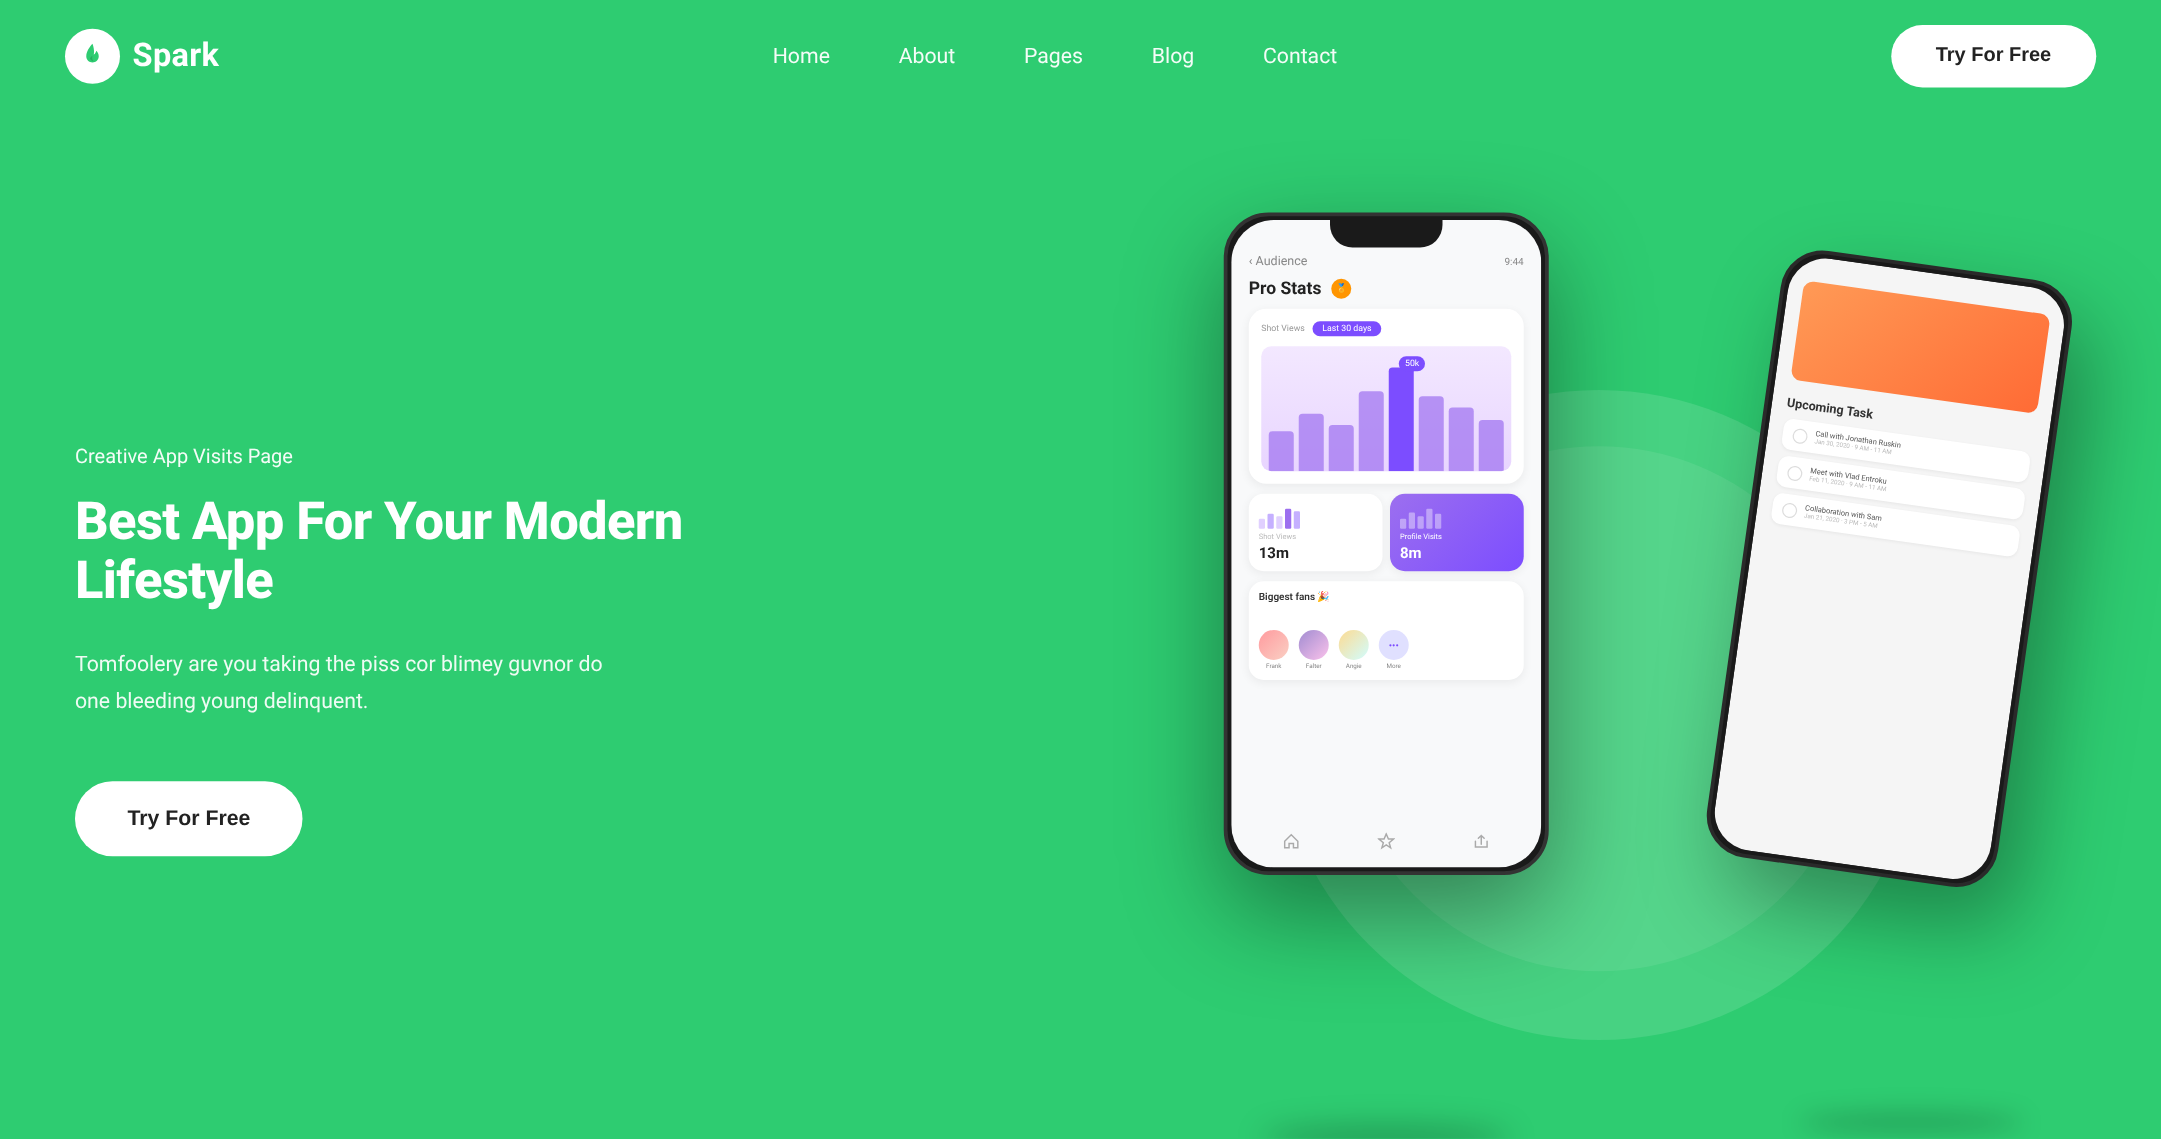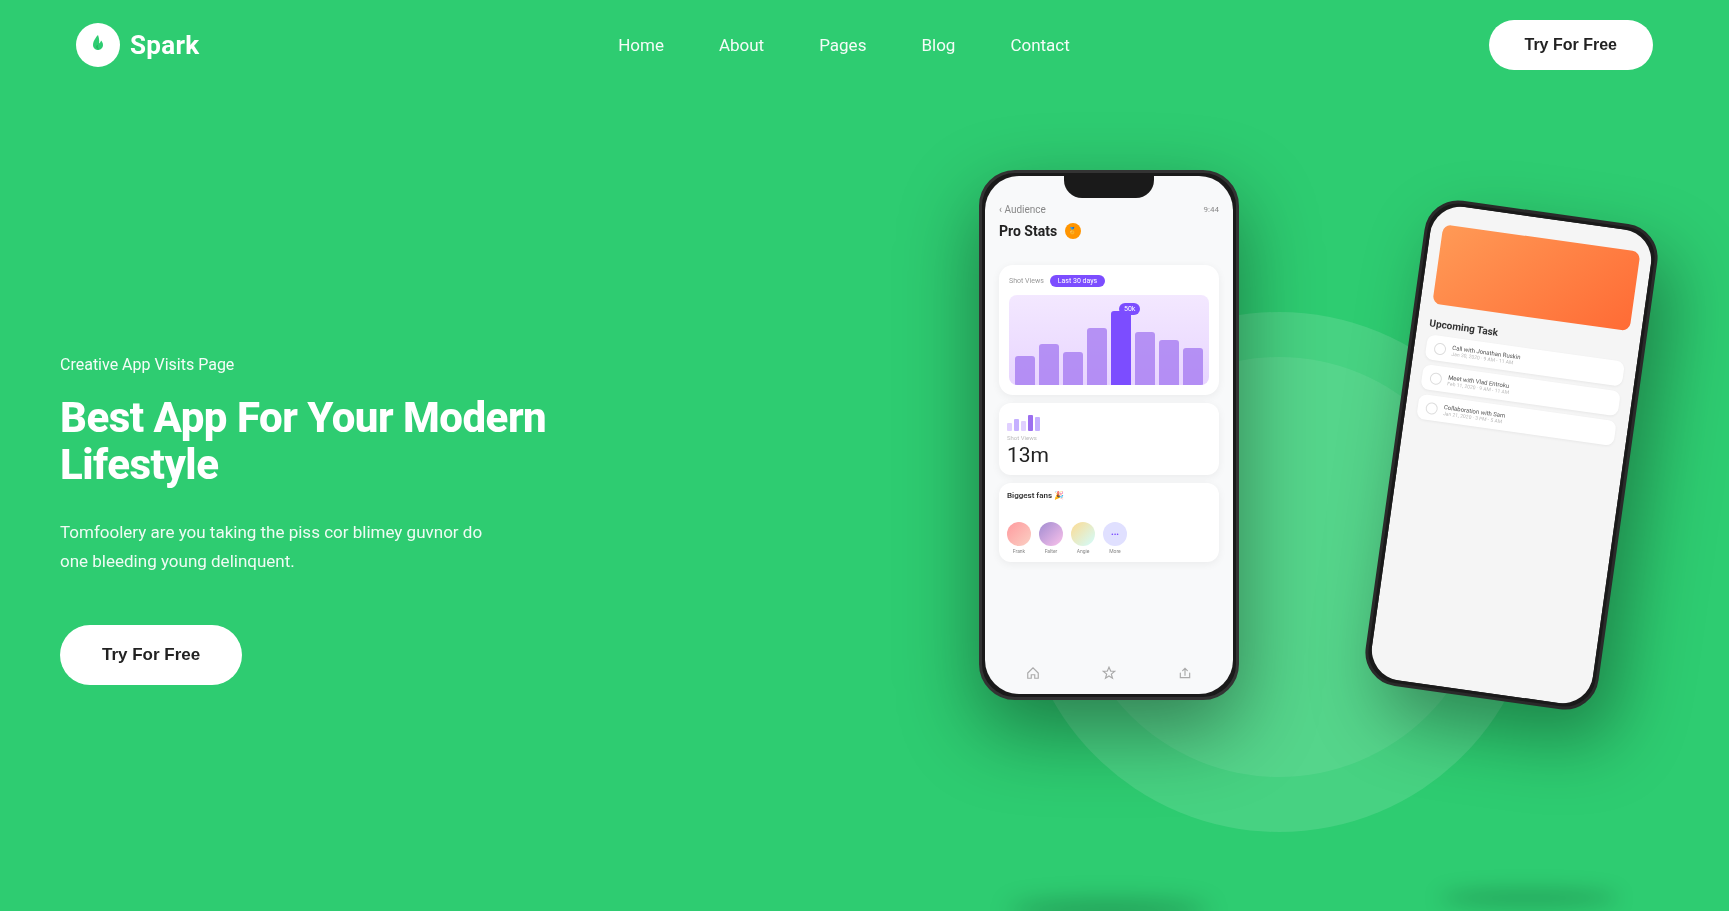--- a/index.html
+++ b/index.html
@@ -9,21 +9,21 @@
       background-color: #2ecc71;
       min-height: 911px;
       overflow: hidden;
     }
 
     
     .navbar {
       display: flex;
       align-items: center;
       justify-content: space-between;
-      padding: 0 76px;
+      padding: 0 52px;
       height: 90px;
       position: relative;
       z-index: 10;
     }
 
     .logo-area {
       display: flex;
       align-items: center;
       gap: 10px;
     }
@@ -225,21 +225,21 @@
     .screen-status {
       font-size: 8px;
       color: #888;
       text-align: right;
     }
 
     .screen-title-row {
       display: flex;
       justify-content: space-between;
       align-items: center;
-      margin-bottom: 26px;
+      margin-bottom: 8px;
     }
 
     .screen-title {
       font-size: 14px;
       font-weight: 700;
       color: #222;
     }
 
     .pro-badge {
       width: 16px;
@@ -277,21 +277,21 @@
 
     .chart-tab-active {
       background: #7c4dff;
       color: white;
       border-radius: 20px;
       padding: 2px 8px;
       font-size: 7px;
     }
 
     .chart-area {
-      height: 90px;
+      height: 100px;
       background: linear-gradient(180deg, #f3e8ff 0%, #e8d5ff 100%);
       border-radius: 8px;
       position: relative;
       overflow: hidden;
     }
 
     .chart-bars {
       display: flex;
       align-items: flex-end;
       height: 100%;
@@ -341,22 +341,22 @@
       background: linear-gradient(135deg, #9c6fef, #7c4dff);
     }
 
     .stat-label {
       font-size: 6px;
       color: #bbb;
       margin-bottom: 2px;
     }
 
     .stat-value {
-      font-size: 21px;
-      font-weight: 400;
+      font-size: 12px;
+      font-weight: 700;
       color: #222;
     }
 
     .stat-card.purple .stat-label,
     .stat-card.purple .stat-value {
       color: white;
     }
 
     .mini-bars {
       display: flex;
@@ -658,20 +658,31 @@
             <div class="stat-card">
               <div class="mini-bars">
                 <div class="mini-bar" style="height:8px;background:#e0d0ff"></div>
                 <div class="mini-bar" style="height:12px;background:#c5b0ff"></div>
                 <div class="mini-bar" style="height:10px;background:#e0d0ff"></div>
                 <div class="mini-bar" style="height:16px;background:#9c6fef"></div>
                 <div class="mini-bar" style="height:14px;background:#c5b0ff"></div>
               </div>
               <div class="stat-label">Shot Views</div>
               <div class="stat-value">13m</div>
+            </div>
+            <div class="stat-card purple">
+              <div class="mini-bars">
+                <div class="mini-bar" style="height:8px"></div>
+                <div class="mini-bar" style="height:13px"></div>
+                <div class="mini-bar" style="height:10px"></div>
+                <div class="mini-bar" style="height:16px"></div>
+                <div class="mini-bar" style="height:12px"></div>
+              </div>
+              <div class="stat-label">Profile Visits</div>
+              <div class="stat-value">8m</div>
             </div>
           </div>
 
           <div class="fans-section">
             <div class="fans-title">Biggest fans 🎉</div>
             <div class="fans-row">
               <div class="fan-item">
                 <div class="fan-avatar" style="background:linear-gradient(135deg,#ff9a9e,#fad0c4)"></div>
                 <span class="fan-name">Frank</span>
               </div>

